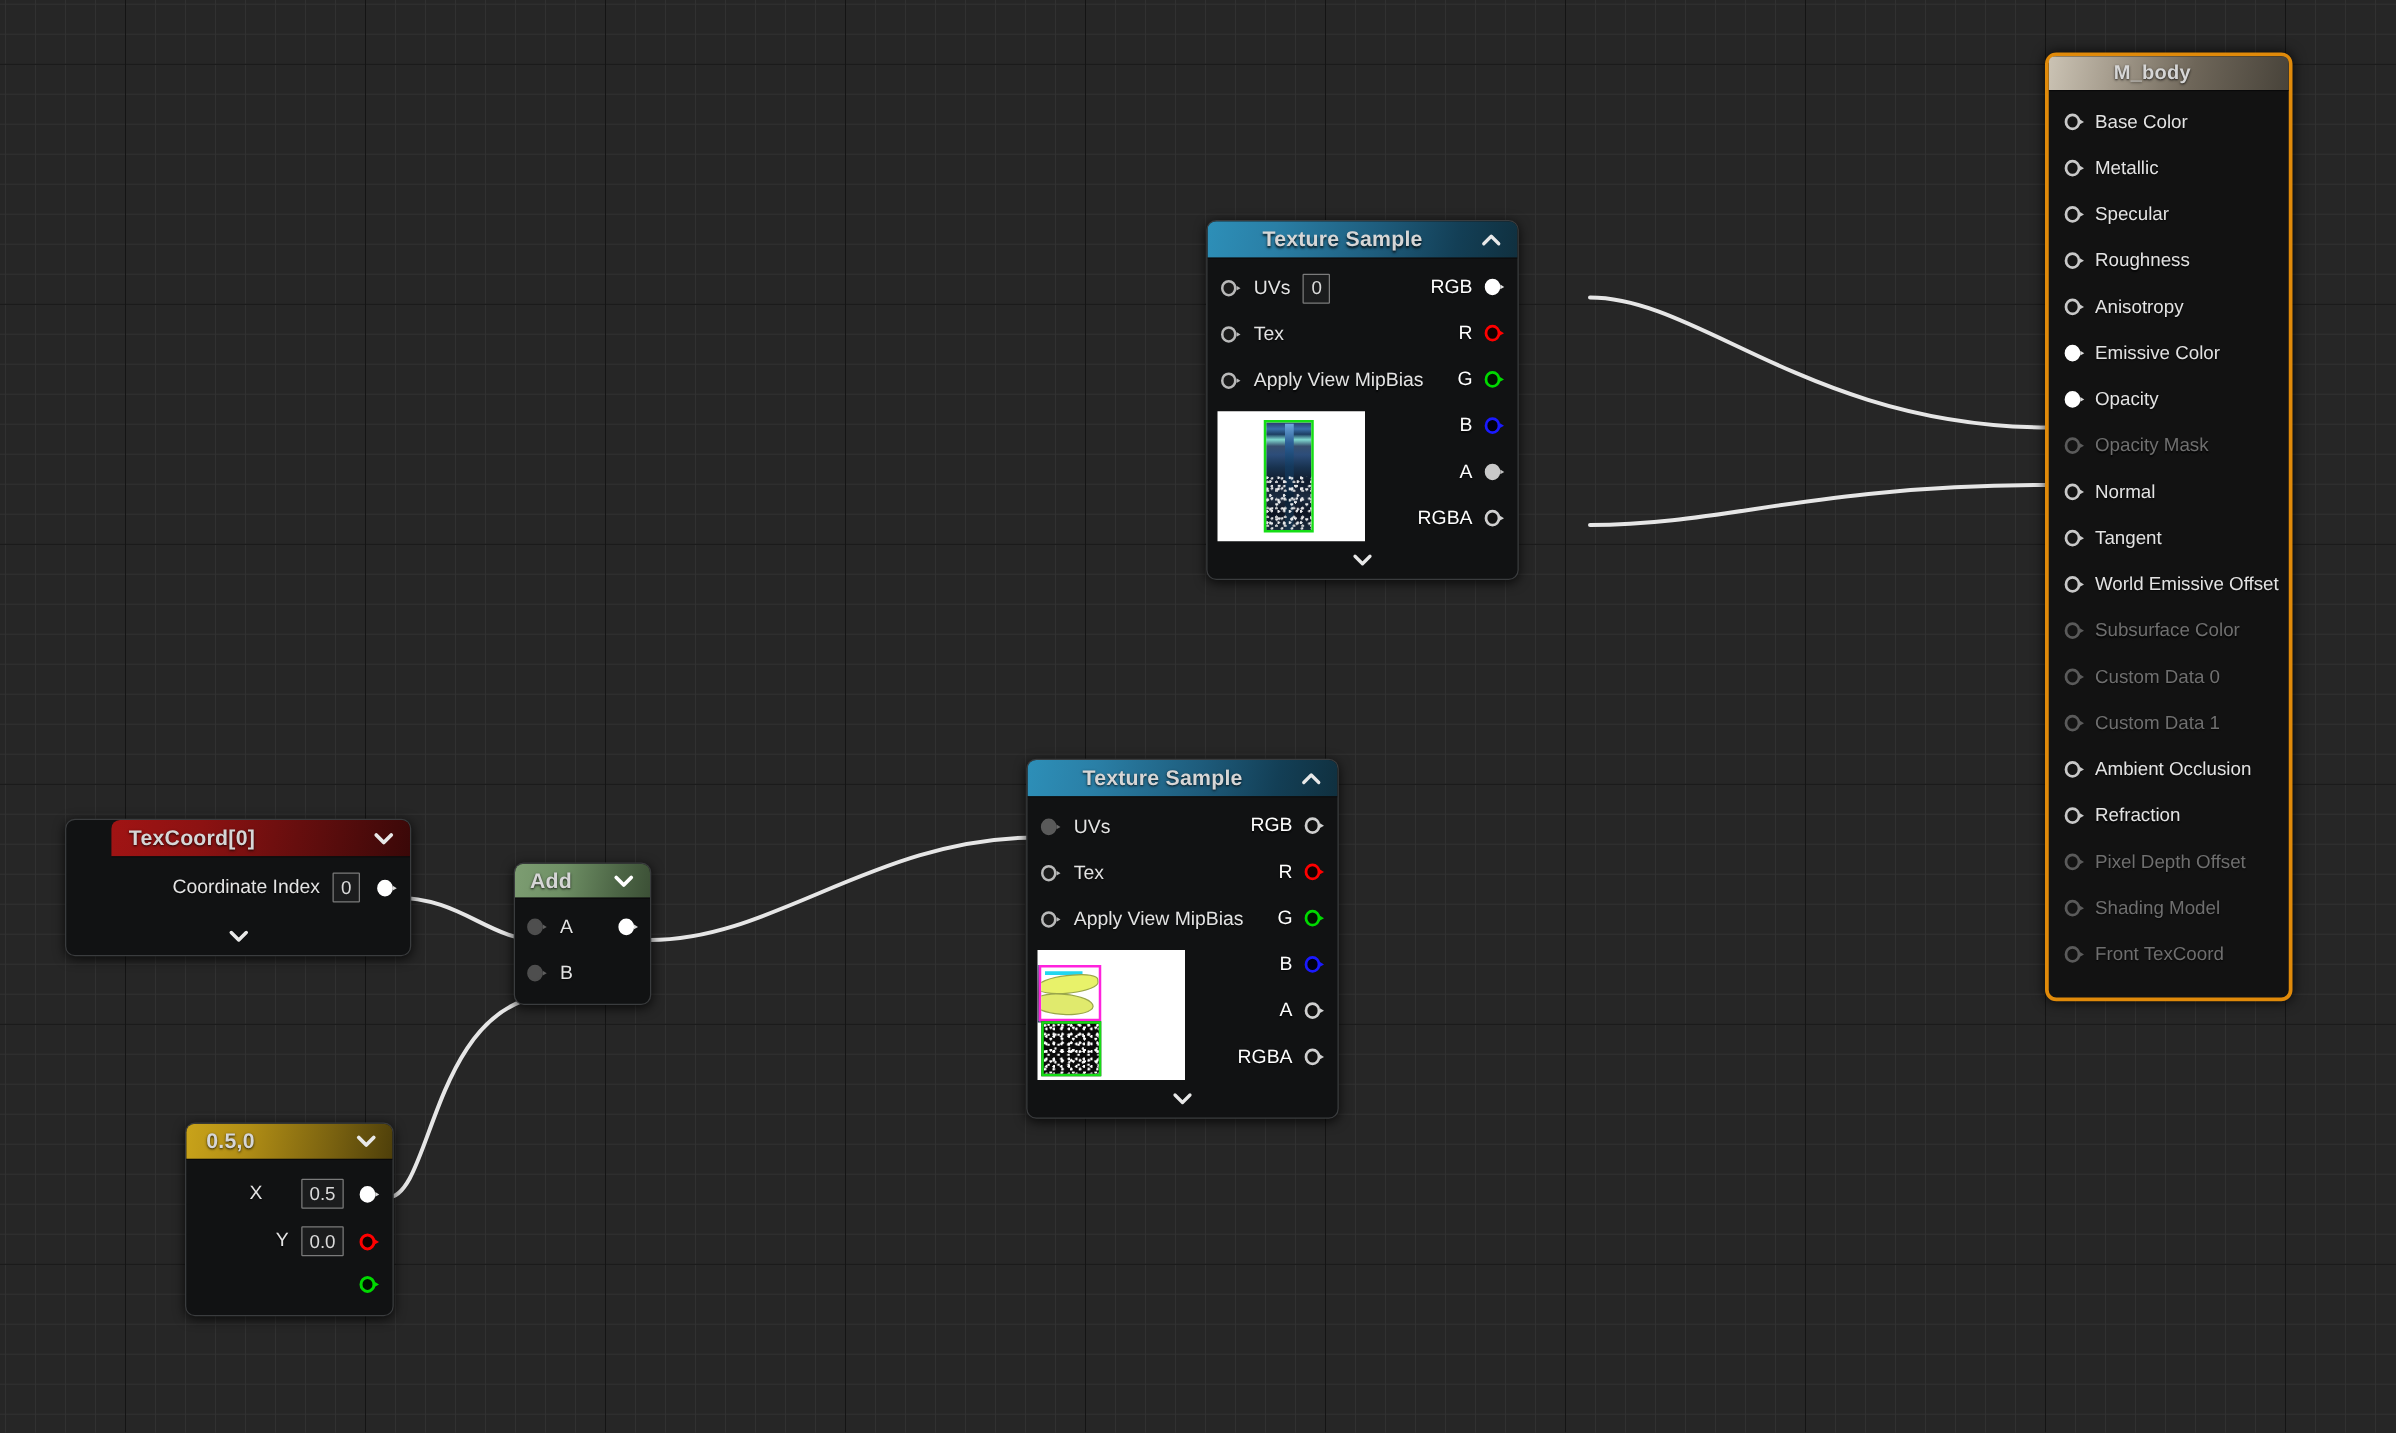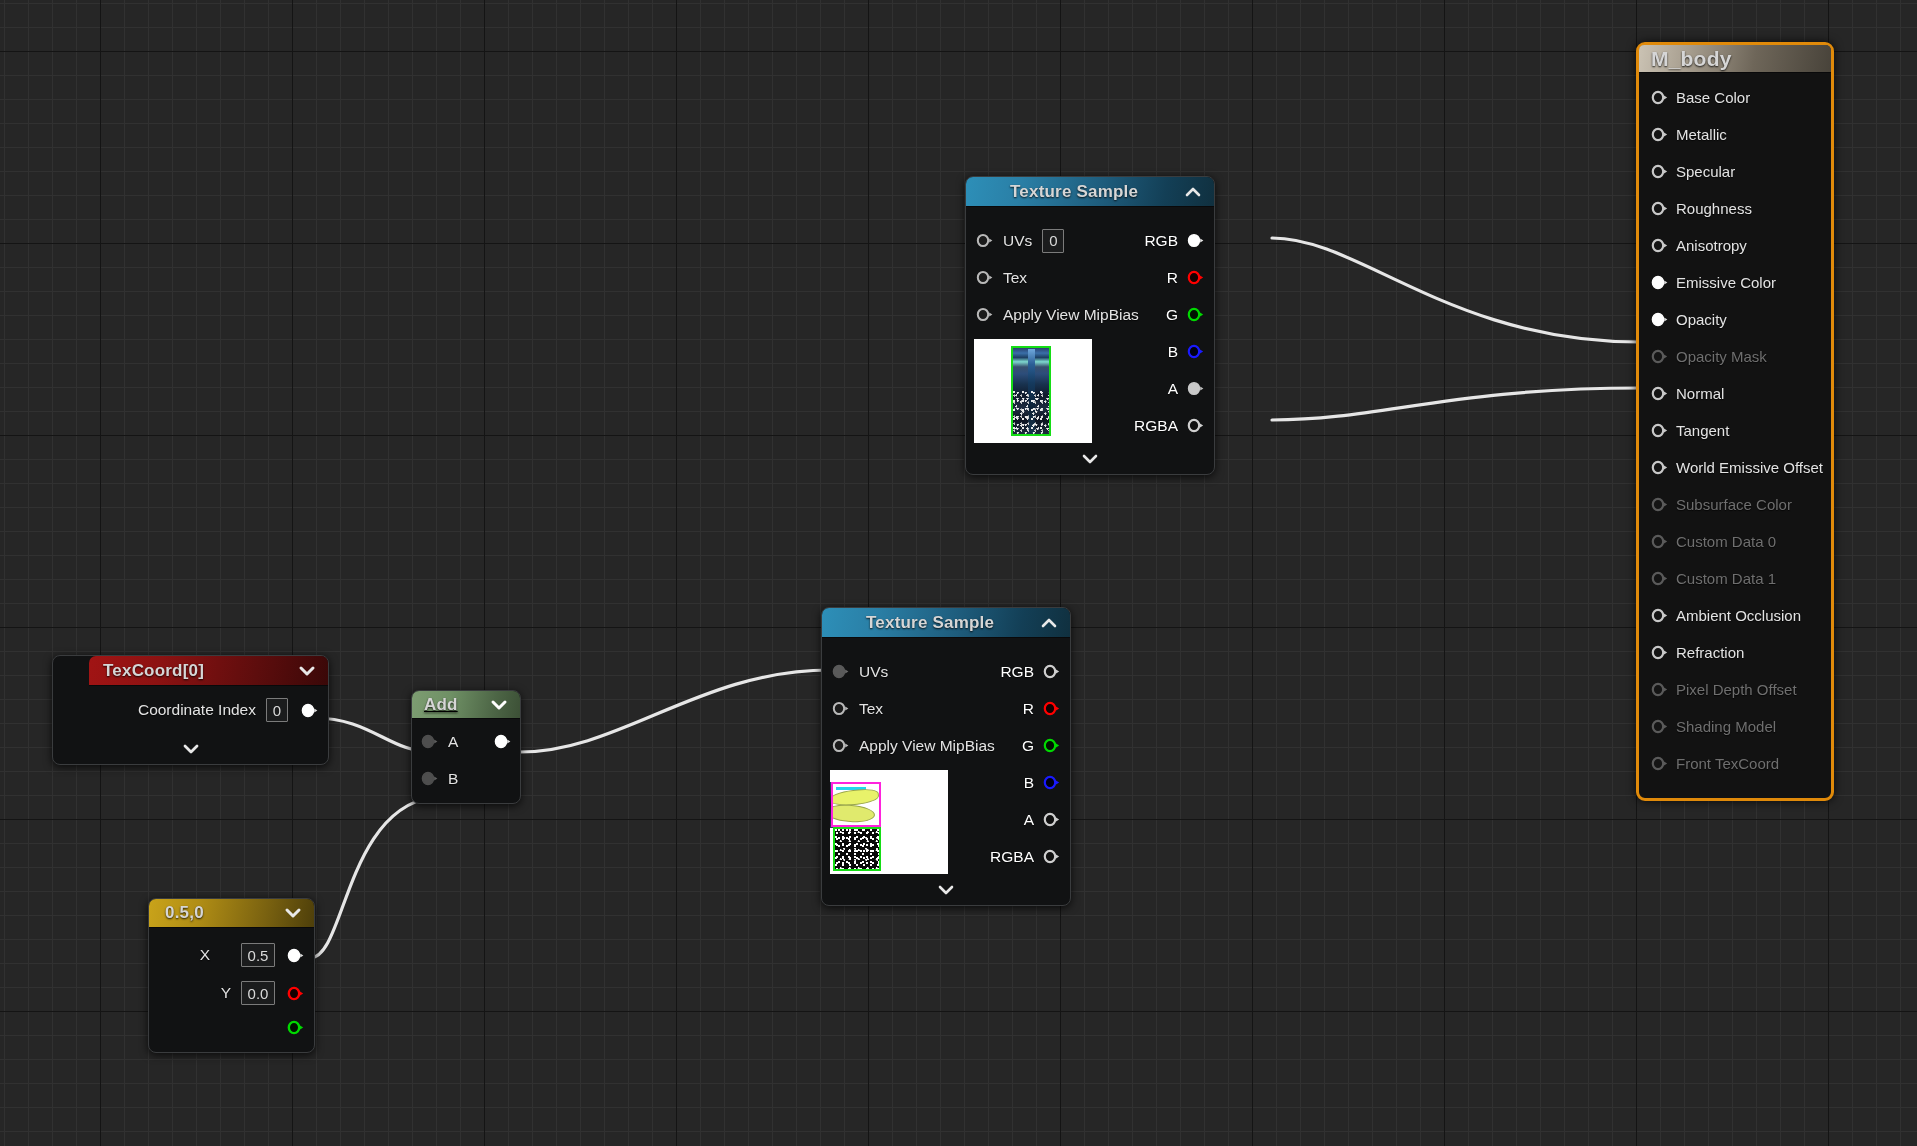--- a/index.html
+++ b/index.html
@@ -156,21 +156,22 @@
     padding: 0 5px;
     box-sizing: border-box;
     border-radius: 1px;
   }
 
   
   .tex-node { width: 250px; }
   .tex-inner {
     display: flex;
     justify-content: space-between;
-    padding-top: 15px;
+    padding-top: 4px;
+    align-items: flex-end;
   }
   .tex-left  { width: 162px; }
   .tex-right { width: 88px; padding-right: 10px; box-sizing: border-box; }
 
   .out-row {
     display: flex;
     align-items: center;
     justify-content: flex-end;
     height: 37px;
   }
@@ -298,21 +299,21 @@
     border: 3px solid #e08a0a;
     border-radius: 9px;
     background: #121212;
     box-shadow: 0 0 10px rgba(0,0,0,.8);
   }
   .mat-node .node-header {
     height: 28px;
     border-radius: 5px 5px 0 0;
     padding-left: 12px;
   }
-  .mat-node .node-title { font-size: 21px; }
+  .mat-node .node-title { font-size: 16px; margin-left: 40px; }
   .mat-row {
     display: flex;
     align-items: center;
     height: 37px;
     padding-left: 12px;
     box-sizing: border-box;
   }
   .mat-row .row-label { font-size: 15px; margin-left: 8px; }
 
   
@@ -590,21 +591,21 @@
       </div>
       <div class="bottom-chevron">
         <svg class="chev" viewBox="0 0 18 18">
             <path d="M3 6 L9 12 L15 6" fill="none" stroke="#e8e8e8" stroke-width="2.8" stroke-linecap="round" stroke-linejoin="round"></path>
           </svg>
       </div>
     </div>
   </div>
 
   <div class="node" style="left:411px; top:690px; width:110px;">
-    <div class="node-header hdr-add" style="height:28px; padding-left:12px;text-decoration:underline;">
+    <div class="node-header hdr-add" style="height:28px; padding-left:12px;">
       <span class="node-title">Add</span>
       <span class="hdr-chevron">
         <svg class="chev" viewBox="0 0 18 18">
             <path d="M3 6 L9 12 L15 6" fill="none" stroke="#ffffff" stroke-width="3" stroke-linecap="round" stroke-linejoin="round"></path>
           </svg>
       </span>
     </div>
     <div class="node-body" style="padding-top:4px; padding-bottom:6px;">
       <div style="display:flex; align-items:center; height:37px; padding-left:9px;">
         <span class="pin">

